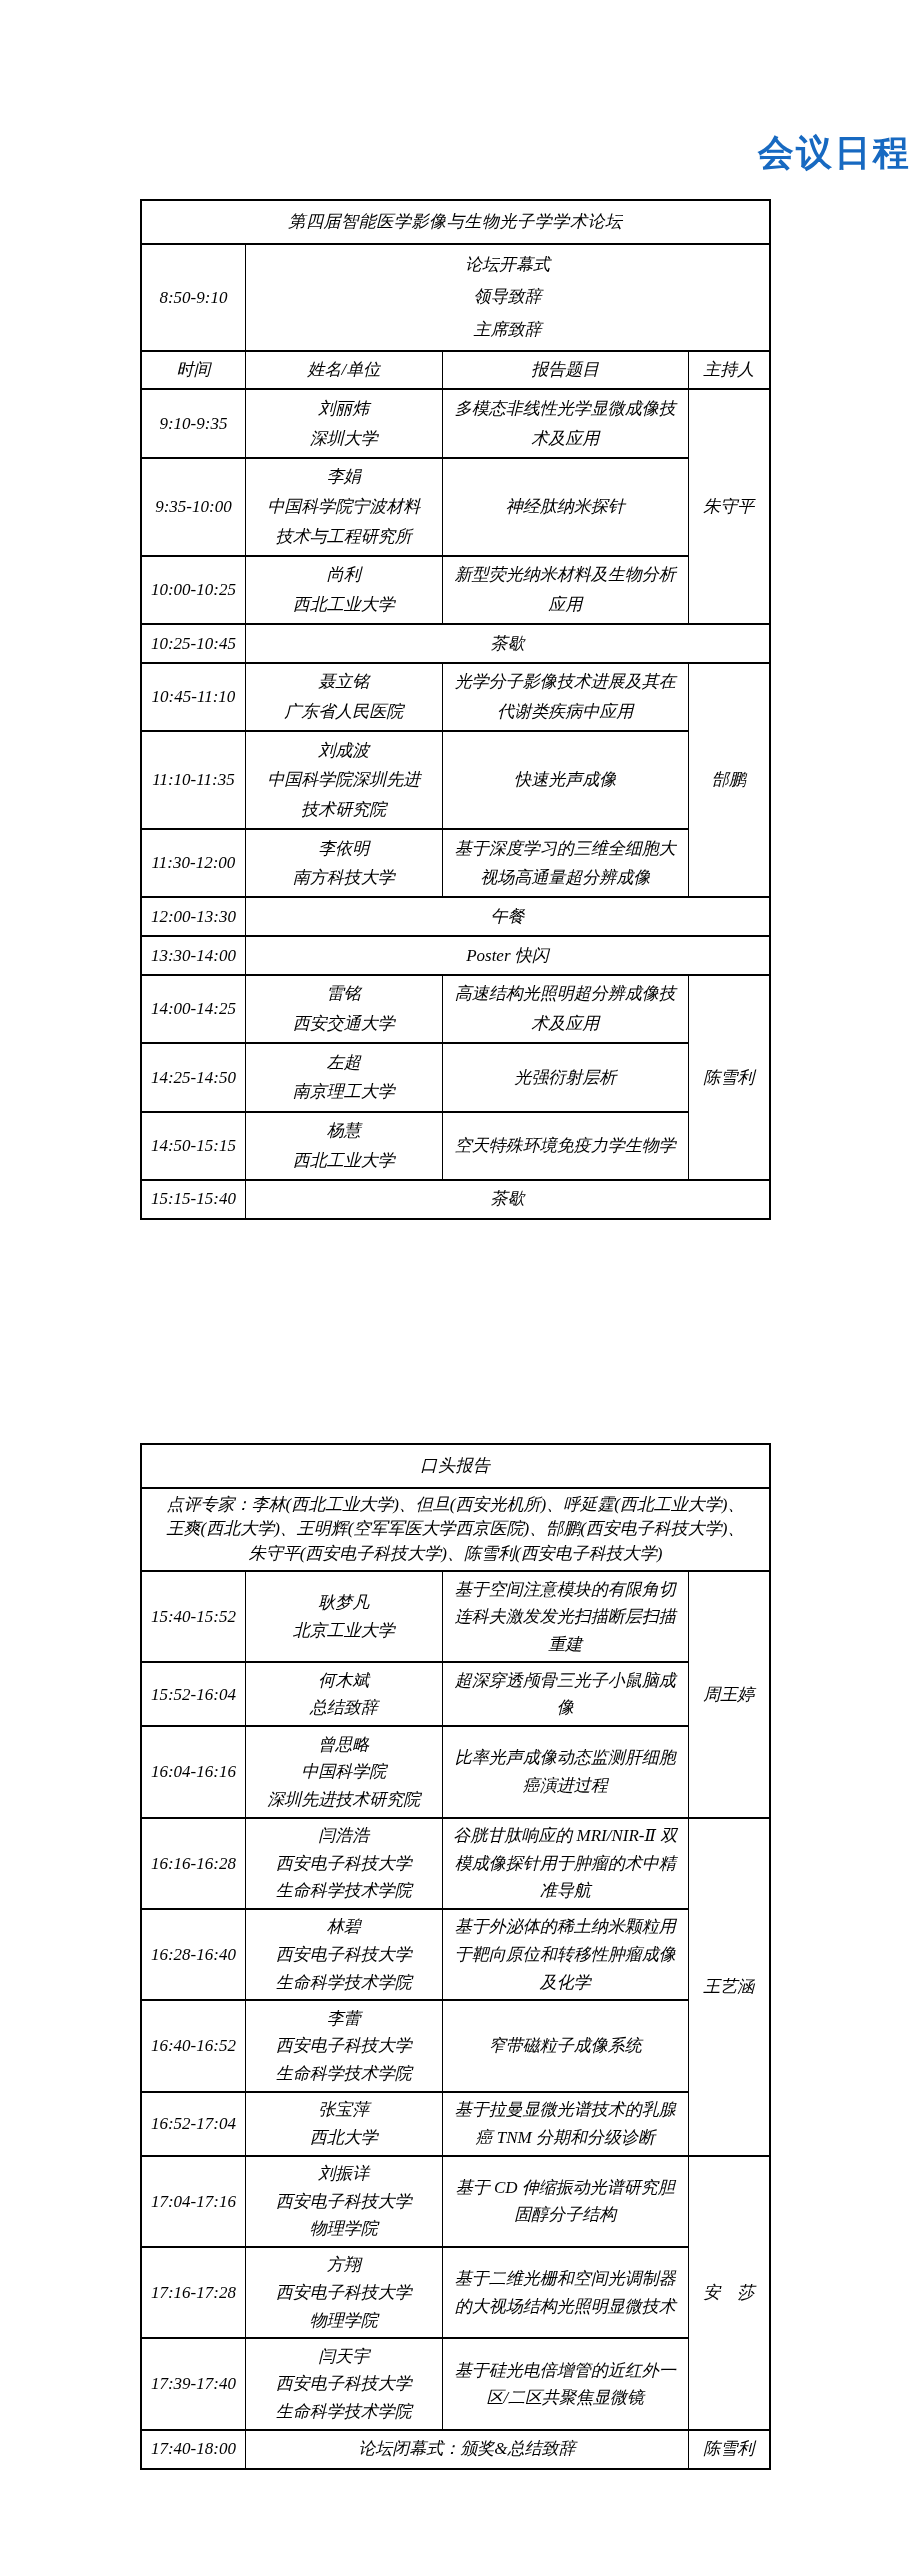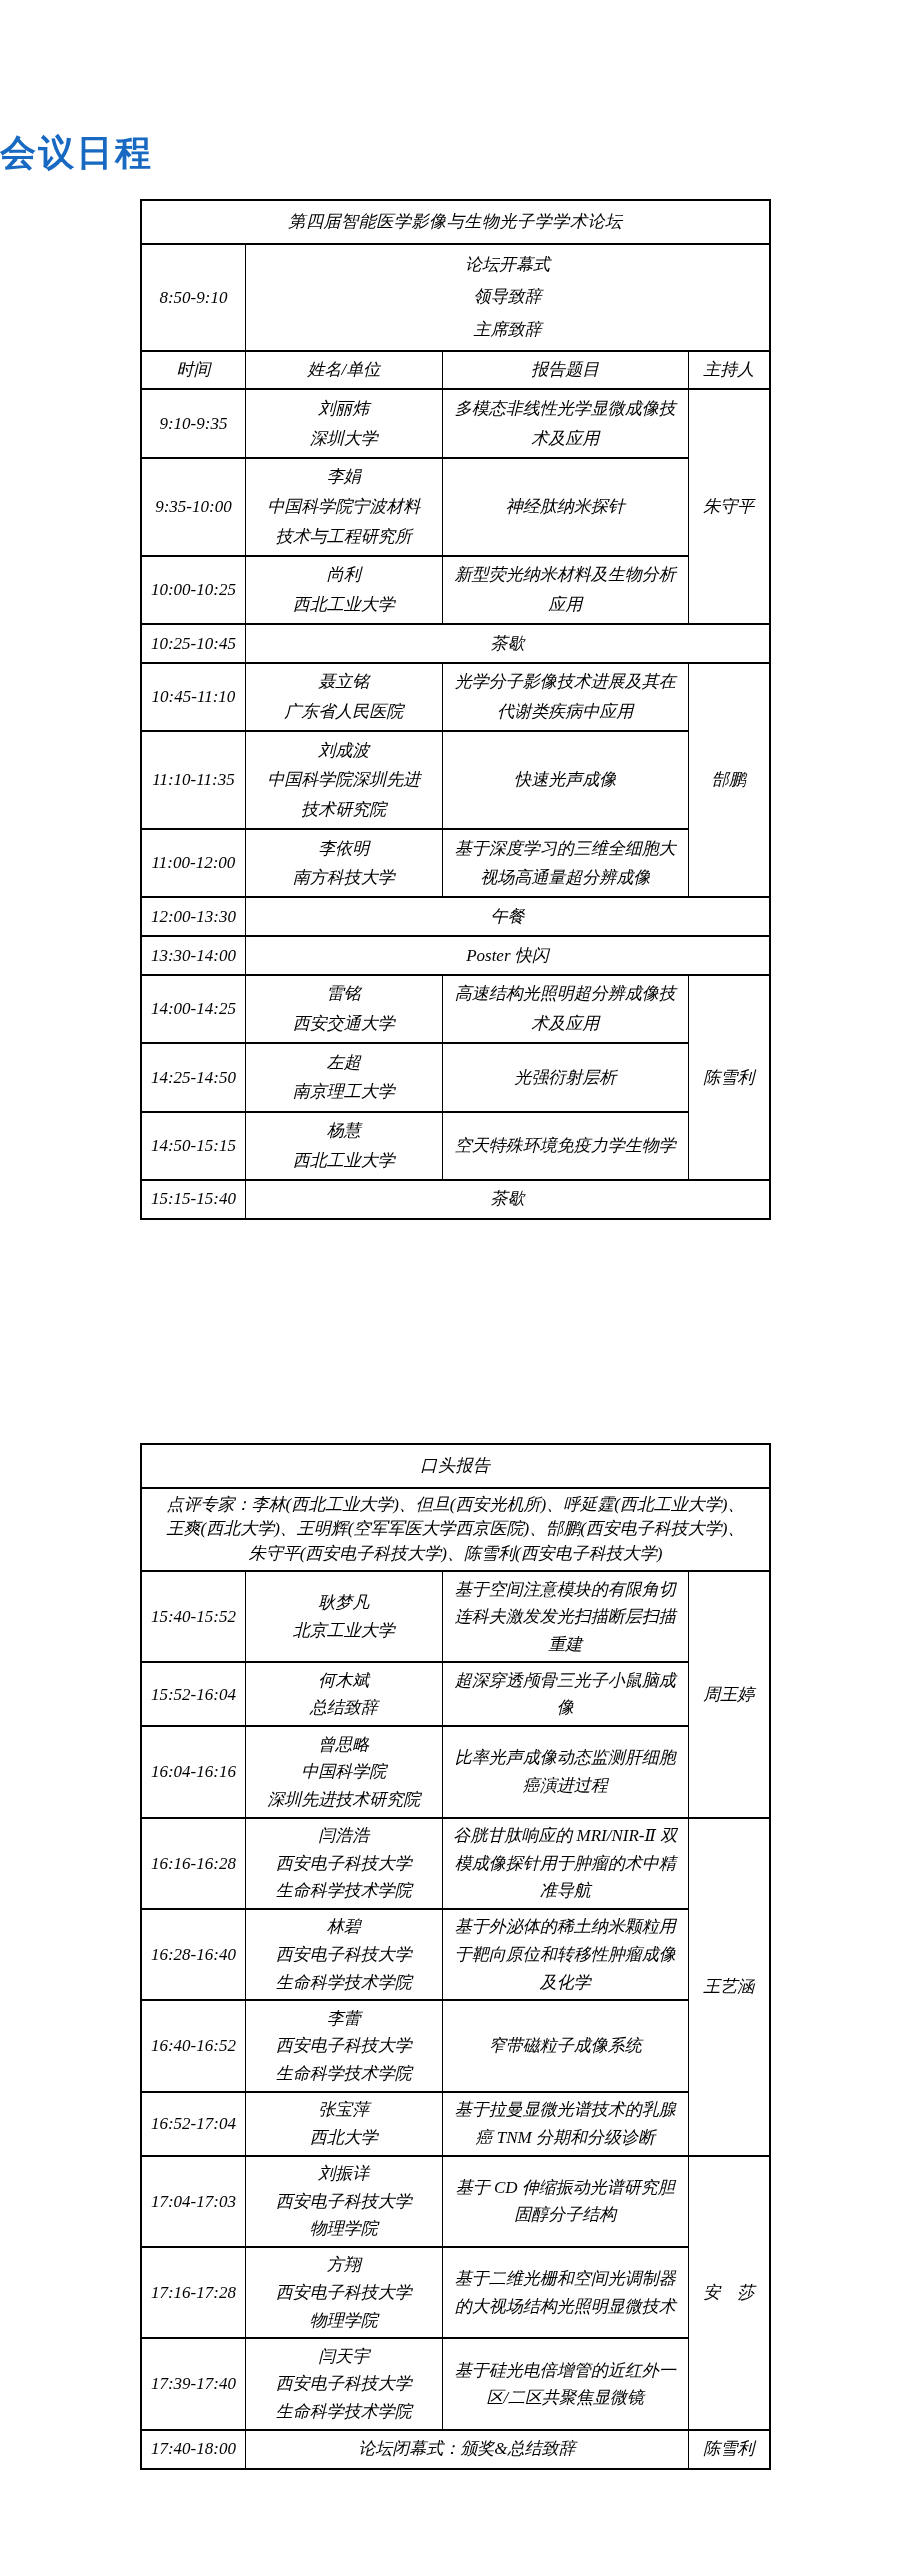--- a/index.html
+++ b/index.html
@@ -8,21 +8,21 @@
     background: #ffffff;
   }
   body {
     width: 911px;
     min-height: 2576px;
     font-family: "Liberation Serif", "DejaVu Serif", serif;
     color: #000000;
   }
   .page-title {
     padding-top: 135px;
-    text-align: left;
+    text-align: right;
     font-family: "Liberation Sans", "DejaVu Sans", sans-serif;
     font-weight: bold;
     font-size: 36px;
     letter-spacing: 2.3px;
     color: #1769c1;
     line-height: 1;
   }
   table.sched {
     width: 631px;
     margin: 27.5px auto 0 auto;
@@ -151,21 +151,21 @@
     <tr>
       <td class="time-col">11:10-11:35</td>
       <td>
         <div>刘成波</div>
         <div>中国科学院深圳先进</div>
         <div>技术研究院</div>
       </td>
       <td>快速光声成像</td>
     </tr>
     <tr>
-      <td class="time-col">11:00-12:00</td>
+      <td class="time-col">11:30-12:00</td>
       <td>
         <div>李依明</div>
         <div>南方科技大学</div>
       </td>
       <td>基于深度学习的三维全细胞大视场高通量超分辨成像</td>
     </tr>
 
     <tr>
       <td class="time-col">12:00-13:30</td>
       <td class="break-cell" colspan="3">午餐</td>
@@ -286,21 +286,21 @@
     <tr>
       <td class="time-col">16:52-17:04</td>
       <td>
         <div>张宝萍</div>
         <div>西北大学</div>
       </td>
       <td>基于拉曼显微光谱技术的乳腺癌 TNM 分期和分级诊断</td>
     </tr>
 
     <tr>
-      <td class="time-col">17:04-17:03</td>
+      <td class="time-col">17:04-17:16</td>
       <td>
         <div>刘振详</div>
         <div>西安电子科技大学</div>
         <div>物理学院</div>
       </td>
       <td>基于 CD 伸缩振动光谱研究胆固醇分子结构</td>
       <td class="chair-col" rowspan="3">安　莎</td>
     </tr>
     <tr>
       <td class="time-col">17:16-17:28</td>

